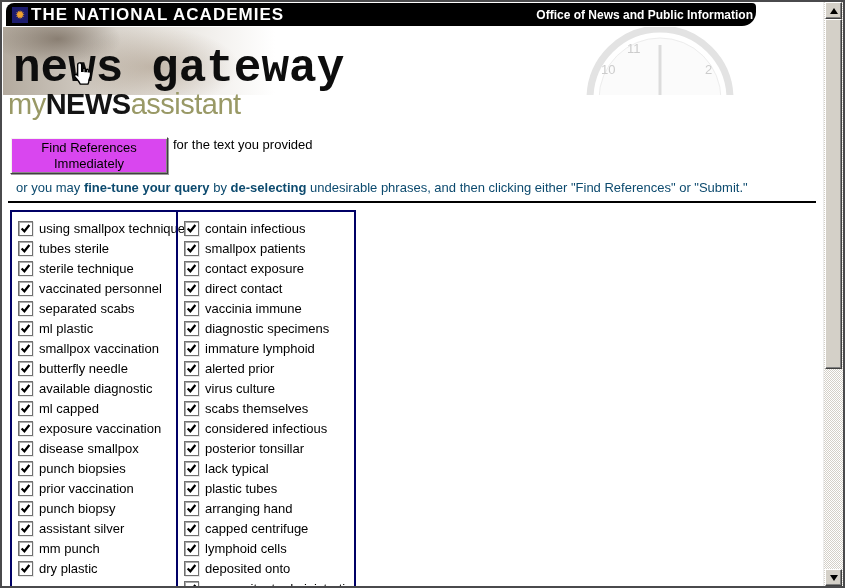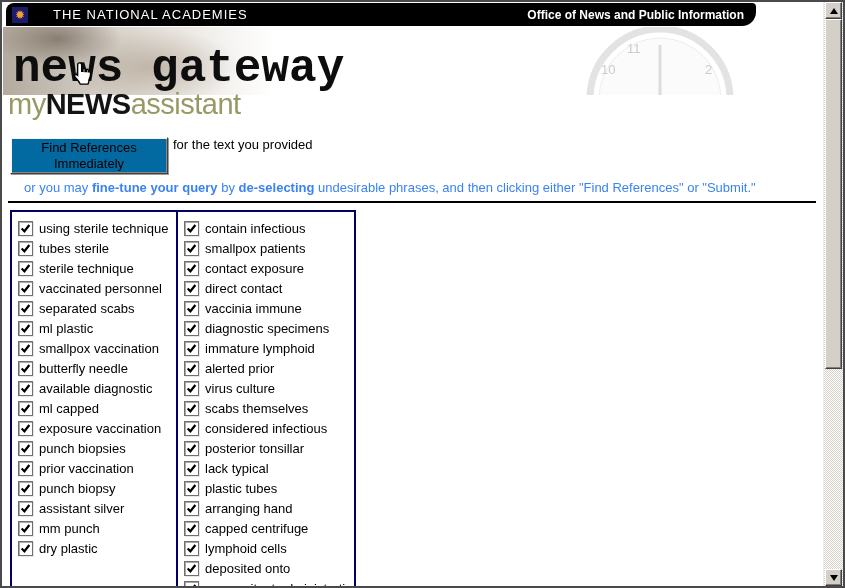--- a/index.html
+++ b/index.html
@@ -5,22 +5,22 @@
   html,body{margin:0;padding:0;}
   body{width:845px;height:588px;position:relative;overflow:hidden;background:#fff;
        font-family:"Liberation Sans",sans-serif;}
   .frame{position:absolute;inset:0;border:2px solid #4a4a4c;pointer-events:none;z-index:50;}
 
   
   .topbar{position:absolute;left:6px;top:3px;width:750px;height:23px;background:#000;
           border-radius:8px 4px 14px 0;display:flex;align-items:center;color:#fff;z-index:5;}
   .logo-box{width:16px;height:16px;background:#1c1c6e;margin-left:6px;display:flex;
             align-items:center;justify-content:center;color:#f0a330;font-size:12px;line-height:16px;}
-  .brand{font-size:13px;letter-spacing:1px;margin-left:25px;color:#fff;}
-  .office{margin-left:auto;margin-right:12px;font-size:12px;font-weight:bold;color:#fff;}
+  .brand{font-size:17px;letter-spacing:1px;margin-left:3px;color:#fff;font-weight:bold;}
+  .office{margin-left:auto;margin-right:3px;font-size:12px;font-weight:bold;color:#fff;}
 
   
   .banner{position:absolute;left:3px;top:27px;width:819px;height:68px;overflow:hidden;background:#fff;}
   .photo{position:absolute;left:0;top:0;width:340px;height:68px;
     background:
       radial-gradient(ellipse 90px 40px at 55px 12px, rgba(88,74,60,.55), rgba(0,0,0,0) 70%),
       radial-gradient(ellipse 120px 55px at 150px 40px, rgba(148,128,106,.45), rgba(0,0,0,0) 72%),
       linear-gradient(to right, rgba(154,142,126,.75), rgba(205,197,185,.5) 45%, rgba(255,255,255,0) 80%);}
   .watermark{position:absolute;left:205px;top:8px;font-family:"Liberation Mono",monospace;
              font-weight:bold;font-size:72px;letter-spacing:4px;color:rgba(255,255,255,0);
@@ -29,28 +29,28 @@
   .gw-title{position:absolute;left:10px;top:16px;font-family:"Liberation Mono",monospace;
             font-weight:bold;font-size:46px;color:#0d0d0d;letter-spacing:0px;white-space:nowrap;}
   .cursor{position:absolute;left:70px;top:34px;}
 
   
   .assist{position:absolute;left:8px;top:88px;font-size:29px;letter-spacing:-.5px;}
   .assist .lite{color:#999966;}
   .assist .hard{color:#141414;font-weight:bold;}
 
   
-  .find-btn{position:absolute;left:10px;top:137px;width:158px;height:37px;background:#0369a1;
+  .find-btn{position:absolute;left:10px;top:137px;width:158px;height:37px;background:#d946ef;
             border:1px solid;border-color:#ffffff #404040 #404040 #ffffff;
             box-shadow:inset 1px 1px 0 #f4f2ee, inset -1px -1px 0 #888884, 1px 1px 0 #9a9a9a;
             font-family:"Liberation Sans",sans-serif;font-size:13px;color:#000;text-align:center;
             line-height:16px;padding-top:2px;cursor:pointer;}
   .for-line{position:absolute;left:173px;top:137px;font-size:13px;color:#000;white-space:pre-wrap;}
   .for-line b{font-weight:normal;}
-  .instruction{position:absolute;left:24px;top:180px;font-size:13px;color:#3b82f6;white-space:pre-wrap;width:780px;}
+  .instruction{position:absolute;left:16px;top:180px;font-size:13px;color:#0c4a6e;white-space:pre-wrap;width:780px;}
   .rule{position:absolute;left:8px;top:201px;width:808px;height:0;border-top:2px solid #000;}
 
   
   .boxes{position:absolute;left:10px;top:210px;display:flex;}
   .pbox{border:2px solid #000066;padding:6px 4px 6px 6px;height:390px;box-sizing:border-box;}
   .pbox.left{width:168px;}
   .pbox.right{width:180px;margin-left:-2px;}
   .row{display:flex;align-items:center;height:20px;}
   .cb{width:13px;height:13px;background:#fff;border:1px solid #707070;
       box-shadow:inset 1px 1px 0 #a8a8a8, 1px 1px 0 #e8e8e8;flex:0 0 13px;
@@ -127,21 +127,21 @@
 
 <div class="boxes">
   <div class="pbox left">
 
       <div class="row">
         <span class="cb">
           <svg width="11" height="11" viewBox="0 0 10 10">
             <path d="M1.5 5 L4 7.5 L8.5 1.8" fill="none" stroke="#000" stroke-width="2"></path>
           </svg>
         </span>
-        <span class="lbl">using sterile technique</span>
+        <span class="lbl">using smallpox technique</span>
       </div>
 
       <div class="row">
         <span class="cb">
           <svg width="11" height="11" viewBox="0 0 10 10">
             <path d="M1.5 5 L4 7.5 L8.5 1.8" fill="none" stroke="#000" stroke-width="2"></path>
           </svg>
         </span>
         <span class="lbl">tubes sterile</span>
       </div>
@@ -220,20 +220,28 @@
 
       <div class="row">
         <span class="cb">
           <svg width="11" height="11" viewBox="0 0 10 10">
             <path d="M1.5 5 L4 7.5 L8.5 1.8" fill="none" stroke="#000" stroke-width="2"></path>
           </svg>
         </span>
         <span class="lbl">exposure vaccination</span>
       </div>
 
+      <div class="row">
+        <span class="cb">
+          <svg width="11" height="11" viewBox="0 0 10 10">
+            <path d="M1.5 5 L4 7.5 L8.5 1.8" fill="none" stroke="#000" stroke-width="2"></path>
+          </svg>
+        </span>
+        <span class="lbl">disease smallpox</span>
+      </div>
 
       <div class="row">
         <span class="cb">
           <svg width="11" height="11" viewBox="0 0 10 10">
             <path d="M1.5 5 L4 7.5 L8.5 1.8" fill="none" stroke="#000" stroke-width="2"></path>
           </svg>
         </span>
         <span class="lbl">punch biopsies</span>
       </div>
 

